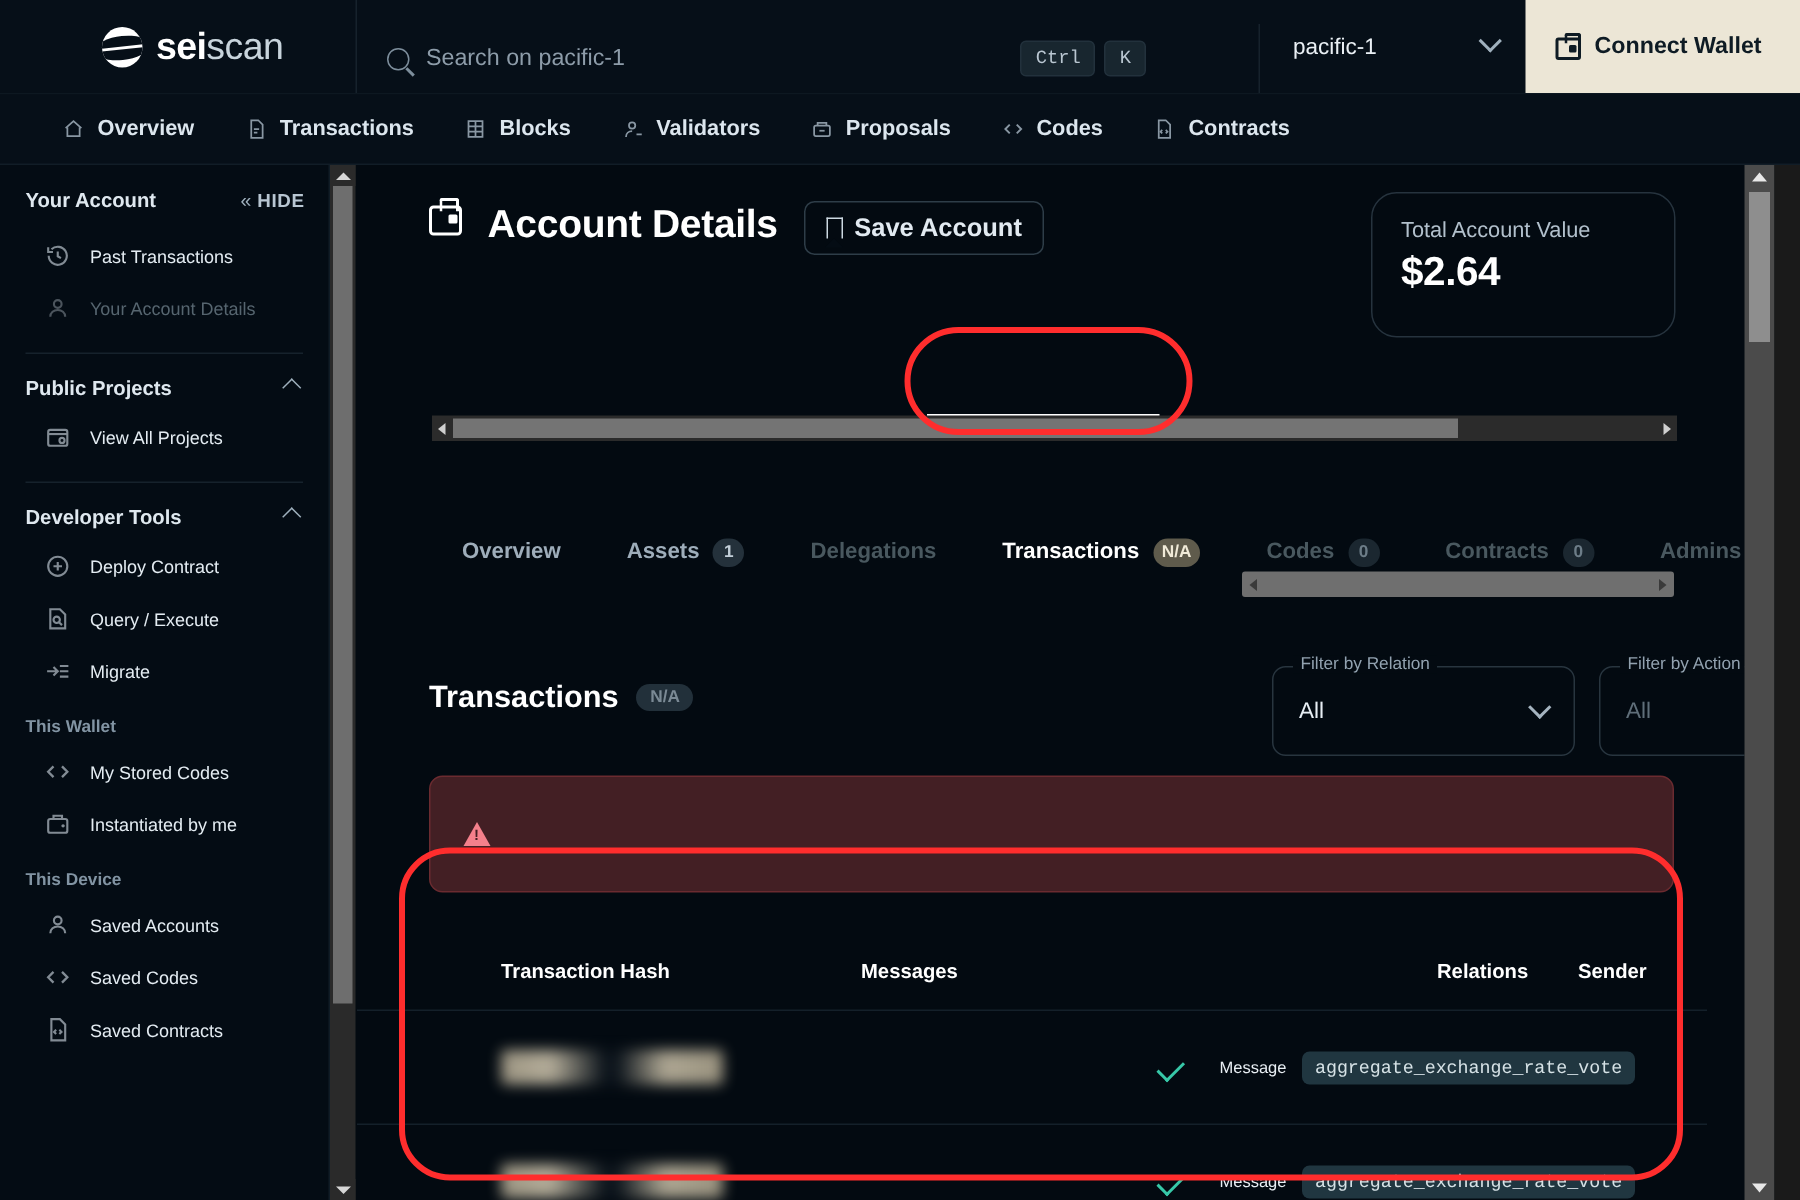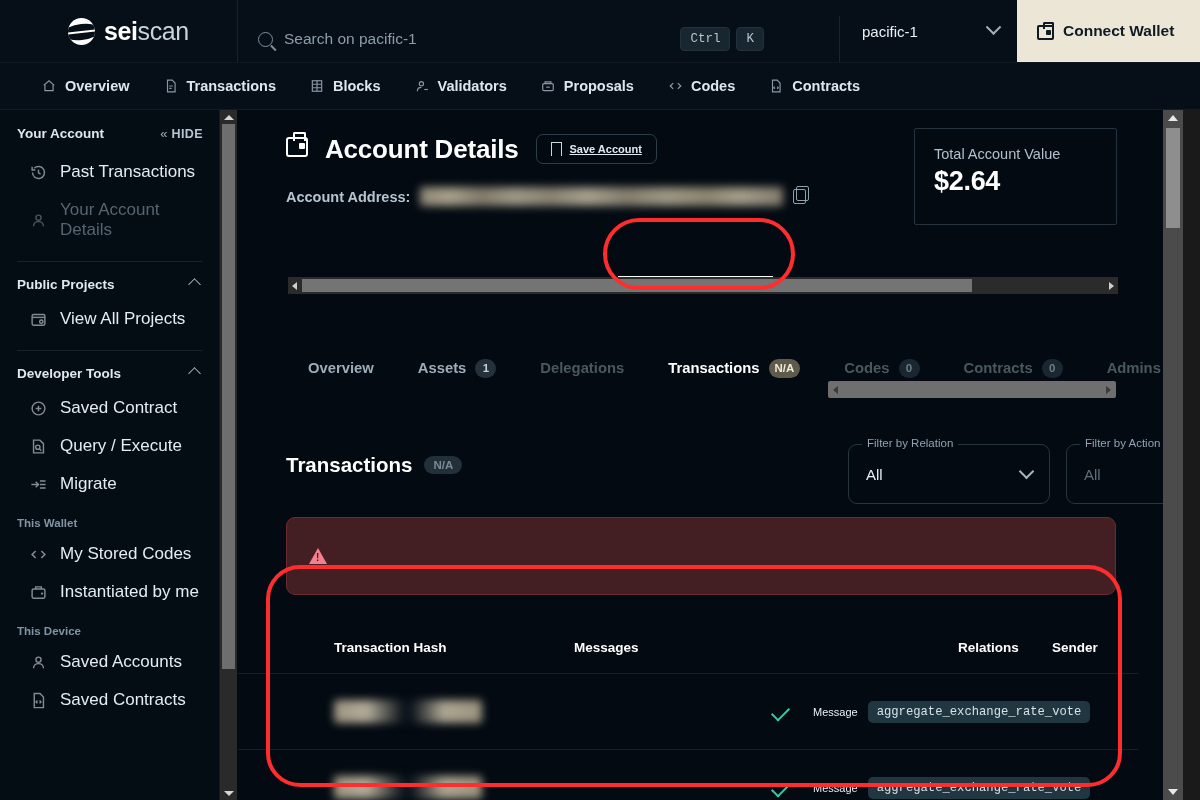--- a/index.html
+++ b/index.html
@@ -157,21 +157,21 @@
     transform: rotate(45deg); margin-right: 4px;
   }
   .sb-sub {
     color: #8294a3; font-size: 11.5px; font-weight: 700;
     padding: 0 17px; margin: 14px 0 6px;
   }
   .sb-item {
     display: flex; align-items: center; gap: 13px;
     padding: 9px 16px 9px 30px; cursor: pointer;
   }
-  .sb-item .lb { color: #e4ecf2; font-size: 17px; }
+  .sb-item .lb { color: #e4ecf2; font-size: 12px; }
   .sb-item.dim .lb { color: #56656f; }
   .sb-item.dim .sico { opacity: .35; }
   .sico { width: 17px; height: 17px; flex: 0 0 17px; opacity: .62; }
   .sico svg { display: block; }
   .sb-div { height: 1px; background: #16222c; margin: 12px 17px 0; }
 
   
   #sb-scroll {
     position: absolute; top: 110px; left: 220px;
     width: 17px; height: 690px; background: #2a2a2a;
@@ -242,21 +242,21 @@
     width: 11px; height: 14px; flex: 0 0 11px;
     border: 1.8px solid #ccd8e1; border-bottom: none;
     position: relative;
   }
   #savebtn .bm::after {
     content:""; position:absolute; left: -1.8px; bottom: -6px;
     width: 0; height: 0;
     border-left: 6.3px solid transparent; border-right: 6.3px solid transparent;
     border-bottom: 6px solid #040c14;
   }
-  #savebtn .bt { color: #e2eaf1; font-size: 11px; font-weight: 700; text-decoration: underline; }
+  #savebtn .bt { color: #e2eaf1; font-size: 17px; font-weight: 700; }
 
   #addrrow {
     position: absolute; top: 77px; left: 48px;
     display: flex; align-items: center; gap: 10px; width: 520px;
   }
   #addrrow .lb { color: #b6c4d0; font-size: 14.5px; font-weight: 700; white-space: nowrap; }
   #addrrow .redact {
     flex: 1; height: 19px; border-radius: 2px;
     background: linear-gradient(90deg,#9a927f 0%,#b5ad96 8%,#8b8573 17%,#aaa490 26%,#938d7b 36%,#b3ac97 46%,#8e8876 57%,#aaa48f 68%,#979078 79%,#b0a994 88%,#8d8674 100%);
     filter: blur(4.2px); opacity: .92;
@@ -267,21 +267,21 @@
   }
   #addrrow .cpy::before {
     content:""; position:absolute; left: 2px; top: -4px;
     width: 11px; height: 13px;
     border: 1.5px solid #8fa0ad; border-radius: 2px;
   }
 
   #valuecard {
     position: absolute; top: 18px; left: 676px;
     width: 203px; height: 97px;
-    border: 1px solid #26333e; border-radius: 2px;
+    border: 1px solid #26333e; border-radius: 17px;
     padding: 17px 0 0 19px;
   }
   #valuecard .cl { color: #b2c0cc; font-size: 14.5px; }
   #valuecard .cv { color: #ffffff; font-size: 27px; font-weight: 700; margin-top: 4px; letter-spacing: -.3px; }
 
   
   #tabs {
     position: absolute; top: 241px; left: 48px;
     width: 880px; height: 34px;
     display: flex; align-items: center; gap: 0;
@@ -577,21 +577,21 @@
       <span class="ttl">Developer Tools</span>
       <span class="cv"></span>
     </div>
     <div class="sb-item">
       <span class="sico">
           <svg width="17" height="17" viewBox="0 0 24 24" fill="none" stroke="#cfdae3" stroke-width="2">
             <circle cx="12" cy="12" r="9"></circle>
             <path d="M12 8v8M8 12h8"></path>
           </svg>
         </span>
-      <span class="lb">Saved Contract</span>
+      <span class="lb">Deploy Contract</span>
     </div>
     <div class="sb-item">
       <span class="sico">
           <svg width="17" height="17" viewBox="0 0 24 24" fill="none" stroke="#cfdae3" stroke-width="2">
             <path d="M5 3h9l5 5v13H5z"></path>
             <circle cx="11" cy="13" r="3"></circle>
             <path d="M13.2 15.2L16 18"></path>
           </svg>
         </span>
       <span class="lb">Query / Execute</span>
@@ -628,20 +628,28 @@
 
     <div class="sb-sub">This Device</div>
     <div class="sb-item">
       <span class="sico">
           <svg width="17" height="17" viewBox="0 0 24 24" fill="none" stroke="#cfdae3" stroke-width="2">
             <circle cx="12" cy="8" r="3.6"></circle>
             <path d="M5 20c0-4 3.2-6.4 7-6.4s7 2.4 7 6.4"></path>
           </svg>
         </span>
       <span class="lb">Saved Accounts</span>
+    </div>
+    <div class="sb-item">
+      <span class="sico">
+          <svg width="17" height="17" viewBox="0 0 24 24" fill="none" stroke="#cfdae3" stroke-width="2.2">
+            <path d="M8 7l-5 5 5 5M16 7l5 5-5 5"></path>
+          </svg>
+        </span>
+      <span class="lb">Saved Codes</span>
     </div>
     <div class="sb-item">
       <span class="sico">
           <svg width="17" height="17" viewBox="0 0 24 24" fill="none" stroke="#cfdae3" stroke-width="2">
             <path d="M6 2h8l5 5v15H6z"></path>
             <path d="M10.5 12l-2 2 2 2M13.5 12l2 2-2 2"></path>
           </svg>
         </span>
       <span class="lb">Saved Contracts</span>
     </div>
@@ -661,25 +669,20 @@
 
     <div id="titlerow">
       <span class="aico"></span>
       <h1>Account Details</h1>
       <span id="savebtn">
         <span class="bm"></span>
         <span class="bt">Save Account</span>
       </span>
     </div>
 
-    <div id="addrrow">
-      <span class="lb">Account Address:</span>
-      <span class="redact"></span>
-      <span class="cpy"></span>
-    </div>
 
     <div id="valuecard">
       <div class="cl">Total Account Value</div>
       <div class="cv">$2.64</div>
     </div>
 
     <div id="tabs">
       <div class="tab lit">
         <span class="tl">Overview</span>
       </div>

